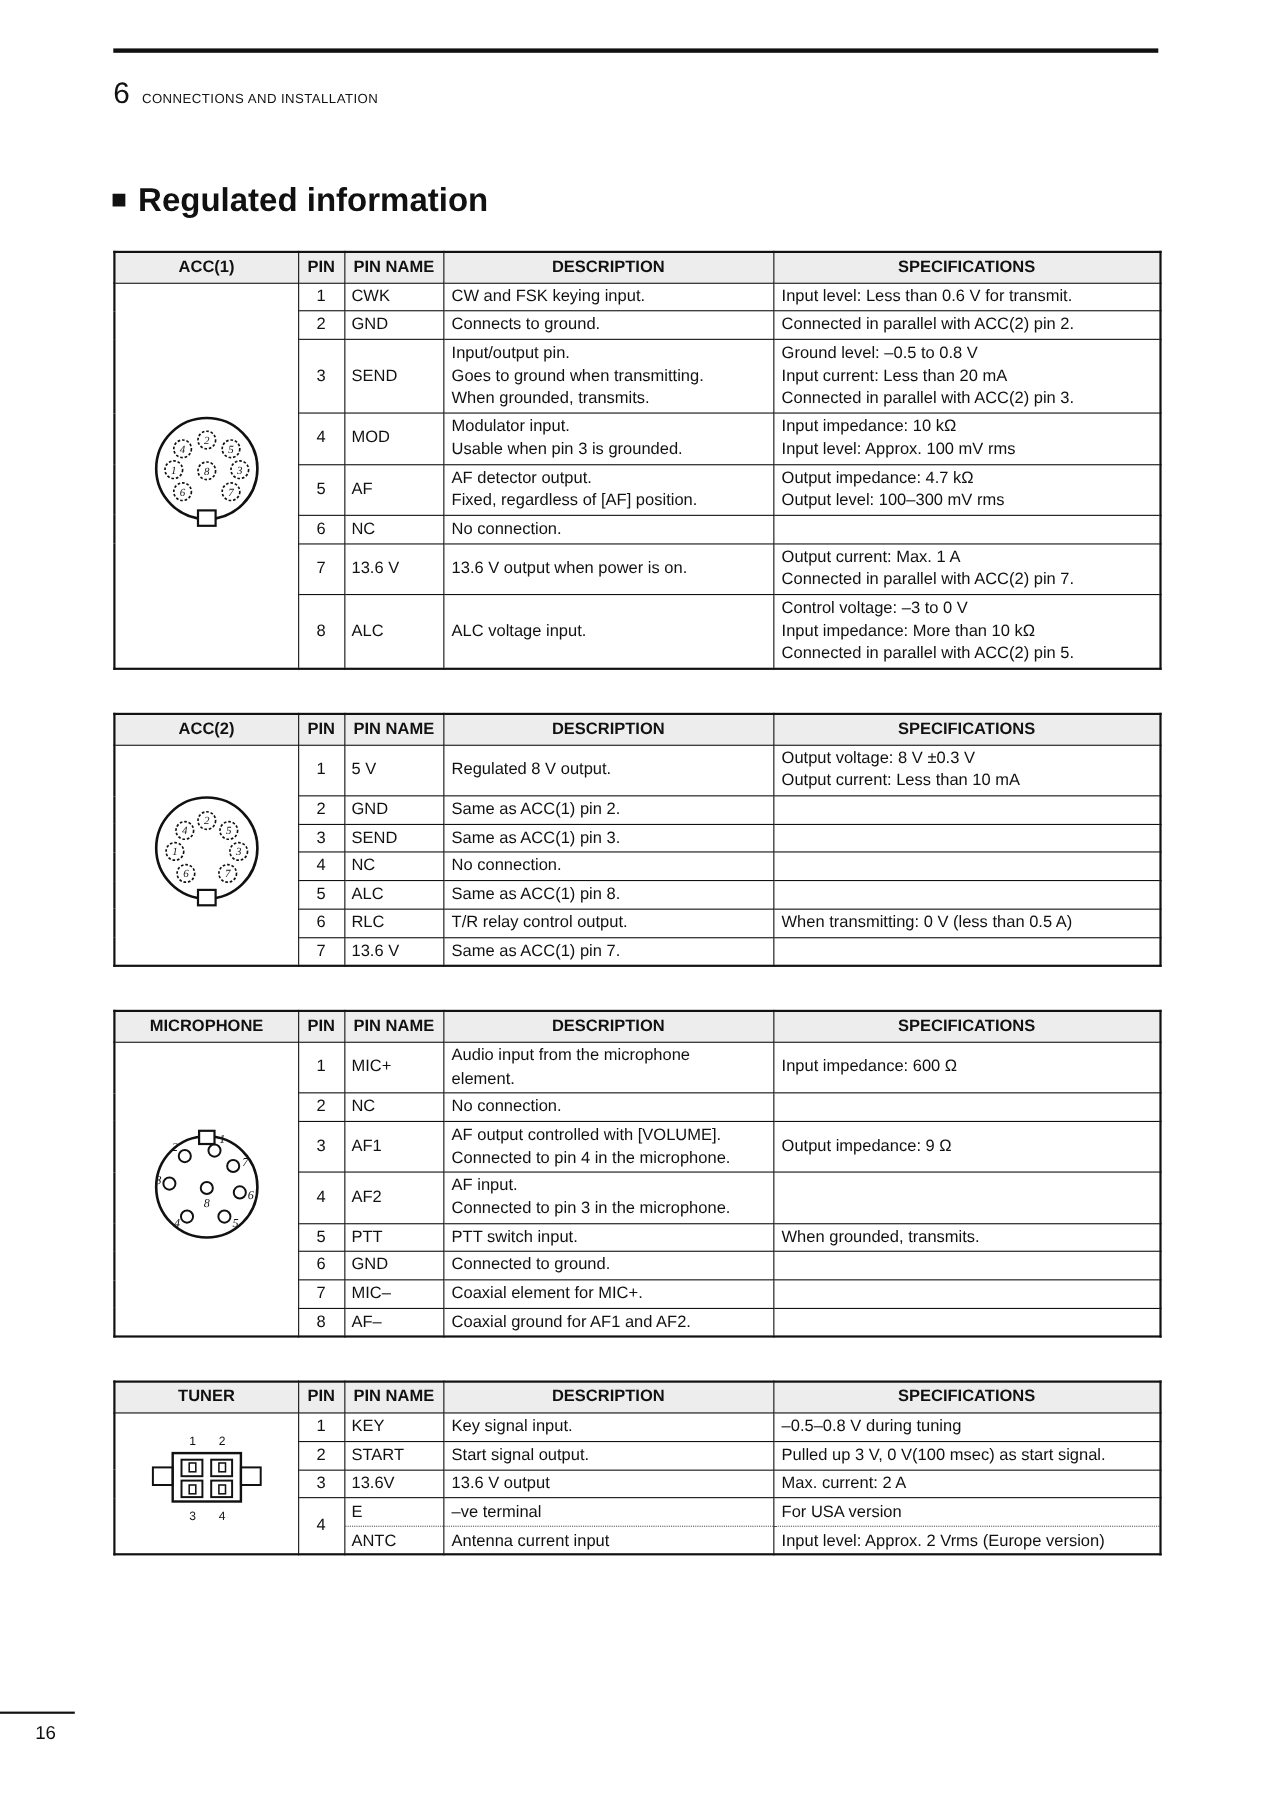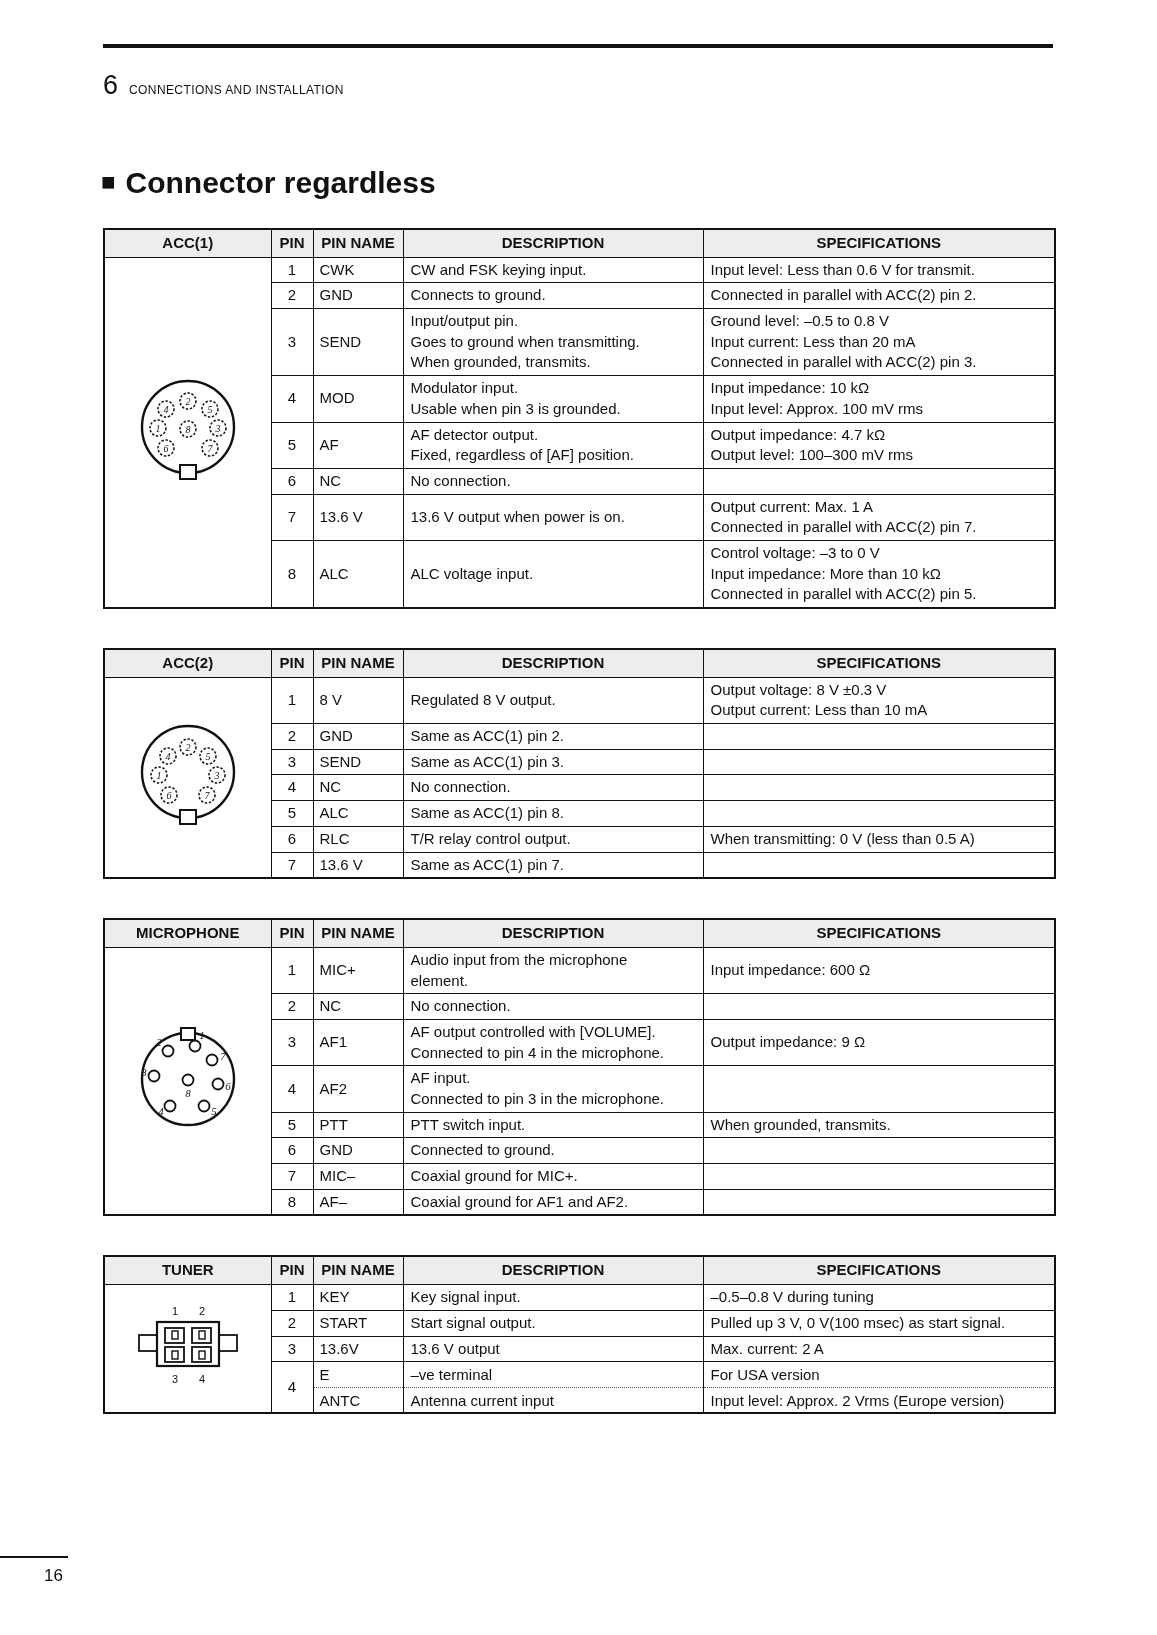--- a/index.html
+++ b/index.html
@@ -48,35 +48,35 @@
   .mic-pin  { fill:#fff; stroke:#111; stroke-width:1.8; }
   .pin-num  { font-size:10px; font-style:italic; fill:#111; text-anchor:middle; font-family:"Liberation Serif", serif; }
   .pin-num-out { font-size:11px; font-style:italic; fill:#111; text-anchor:middle; font-family:"Liberation Serif", serif; }
   .tuner-body { fill:none; stroke:#111; stroke-width:2.2; }
   .tuner-tab  { fill:#fff; stroke:#111; stroke-width:1.8; }
   .tuner-hole { fill:#fff; stroke:#111; stroke-width:1.8; }
   .tuner-pin  { fill:none; stroke:#111; stroke-width:1.4; }
   .tuner-num  { font-size:11px; fill:#111; text-anchor:middle; font-family:"Liberation Sans", sans-serif; }
 
   .footer-rule { position:absolute; left:0; top:1556px; width:68px; height:2px; background:#111; }
-  .page-number { position:absolute; left:44px; top:1566px; font-size:17px; }
+  .page-number { position:absolute; left:32px; top:1566px; font-size:17px; }
 </style>
 </head>
 <body>
 
 <div class="top-rule"></div>
 
 <div class="chapter-line">
   <span class="chapter-num">6</span>
   <span class="chapter-title">CONNECTIONS AND INSTALLATION</span>
 </div>
 
 <div class="section-title">
   <span class="section-marker">■</span>
-  <span>Connector regardless</span>
+  <span>Regulated information</span>
 </div>
 
 <div id="tables">
     <table class="conn-table">
       <colgroup>
         <col class="col-conn">
         <col class="col-pin">
         <col class="col-name">
         <col class="col-desc">
         <col class="col-spec">
@@ -203,21 +203,21 @@
     <circle class="din-pin" cx="32" cy="56" r="8"></circle>
               <text class="pin-num" x="32" y="59.5">1</text>
     <circle class="din-pin" cx="90" cy="56" r="8"></circle>
               <text class="pin-num" x="90" y="59.5">3</text>
     <circle class="din-pin" cx="42" cy="76" r="8"></circle>
               <text class="pin-num" x="42" y="79.5">6</text>
     <circle class="din-pin" cx="80" cy="76" r="8"></circle>
               <text class="pin-num" x="80" y="79.5">7</text>
   </svg></td>
           <td class="cell-pin">1</td>
-          <td class="cell-name">8 V</td>
+          <td class="cell-name">5 V</td>
           <td class="cell-desc">Regulated 8 V output.</td>
           <td class="cell-spec">Output voltage: 8 V ±0.3 V
 Output current: Less than 10 mA</td>
         </tr>
         <tr class="data-row">
           <td class="cell-pin">2</td>
           <td class="cell-name">GND</td>
           <td class="cell-desc">Same as ACC(1) pin 2.</td>
           <td class="cell-spec"></td>
         </tr>
@@ -326,21 +326,21 @@
         </tr>
         <tr class="data-row">
           <td class="cell-pin">6</td>
           <td class="cell-name">GND</td>
           <td class="cell-desc">Connected to ground.</td>
           <td class="cell-spec"></td>
         </tr>
         <tr class="data-row">
           <td class="cell-pin">7</td>
           <td class="cell-name">MIC–</td>
-          <td class="cell-desc">Coaxial ground for MIC+.</td>
+          <td class="cell-desc">Coaxial element for MIC+.</td>
           <td class="cell-spec"></td>
         </tr>
         <tr class="data-row">
           <td class="cell-pin">8</td>
           <td class="cell-name">AF–</td>
           <td class="cell-desc">Coaxial ground for AF1 and AF2.</td>
           <td class="cell-spec"></td>
         </tr>
       </tbody>
     </table>

